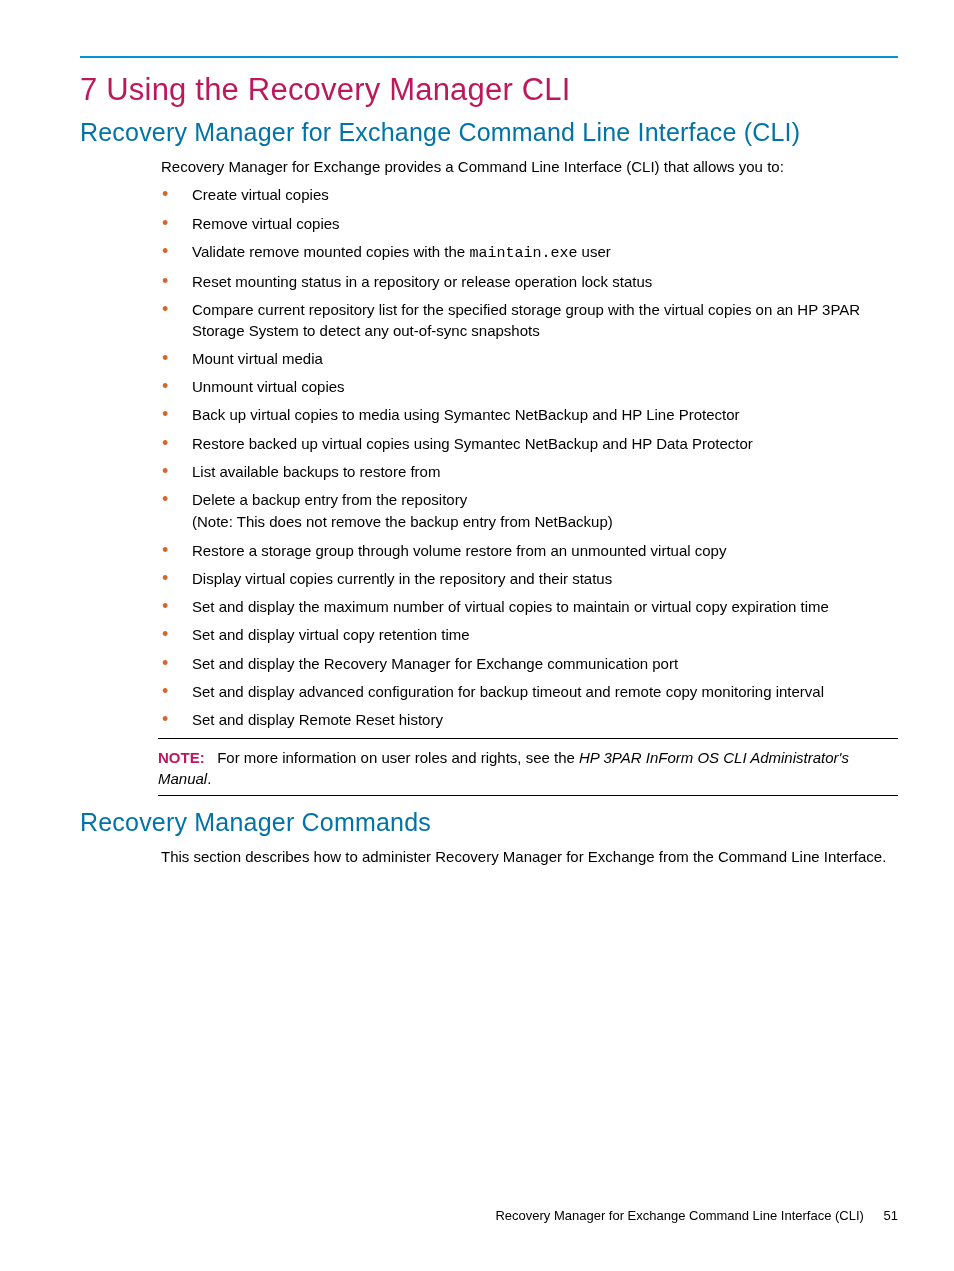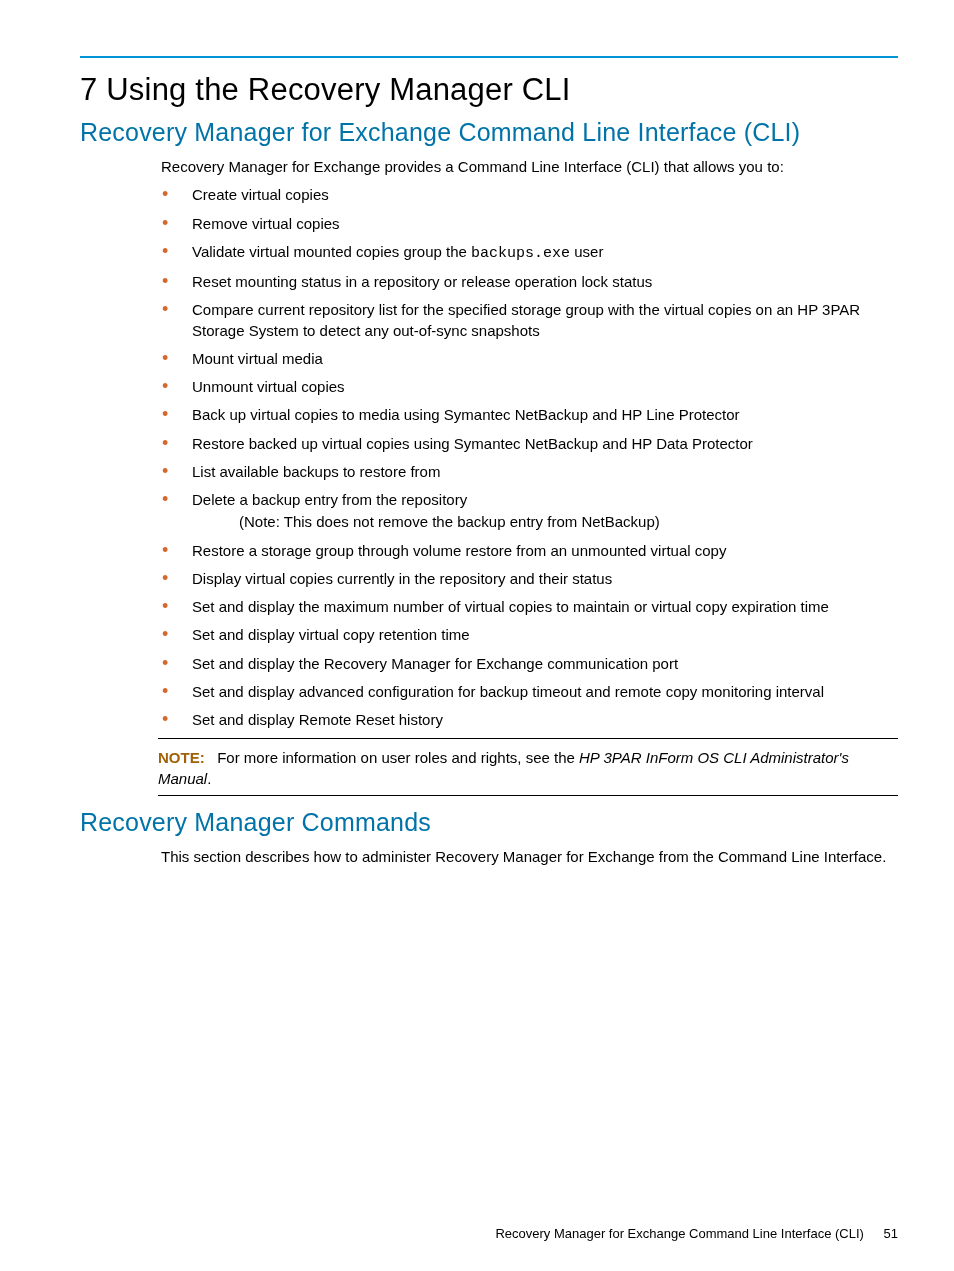--- a/index.html
+++ b/index.html
@@ -17,21 +17,21 @@
     min-height: 1271px;
   }
   .top-rule {
     border-top: 2px solid #0096d6;
     margin-bottom: 14px;
   }
   h1.chapter {
     font-family: "Segoe UI Light", "Helvetica Neue", Arial, sans-serif;
     font-weight: 300;
     font-size: 31px;
-    color: #000000;
+    color: #be185d;
     margin: 0 0 10px 0;
     letter-spacing: 0.2px;
   }
   h2.section {
     font-family: "Segoe UI Light", "Helvetica Neue", Arial, sans-serif;
     font-weight: 300;
     font-size: 25px;
     color: #0073a8;
     margin: 0 0 10px 0;
     letter-spacing: 0.2px;
@@ -61,44 +61,43 @@
     position: absolute;
     left: 4px;
     top: 0;
     color: #d7662c;
     font-size: 18px;
     line-height: 1.1;
   }
   .subnote {
     display: block;
     margin-top: 2px;
-    margin-left: 47px;
   }
   code.mono {
     font-family: "Courier New", monospace;
     font-size: 15px;
   }
   .note-rule {
     border-top: 1px solid #000;
     margin: 6px 0 8px 0;
   }
   .note-block {
     font-size: 15px;
     line-height: 1.4;
   }
   .note-label {
-    color: #a16207;
+    color: #be185d;
     font-weight: bold;
   }
   .note-block em {
     font-style: italic;
   }
   .footer {
     position: absolute;
-    bottom: 30px;
+    bottom: 48px;
     right: 56px;
     font-size: 13px;
   }
   .footer .pagenum {
     margin-left: 16px;
   }
 </style>
 </head>
 <body>
 
@@ -111,21 +110,21 @@
   </h1>
 
   <h2 class="section">Recovery Manager for Exchange Command Line Interface (CLI)</h2>
 
   <div class="body-indent">
     <p class="lead">Recovery Manager for Exchange provides a Command Line Interface (CLI) that allows you to:</p>
 
     <ul class="bullets">
       <li><span>Create virtual copies</span></li>
       <li><span>Remove virtual copies</span></li>
-      <li><span>Validate virtual mounted copies group the </span><code class="mono">backups.exe</code><span> user</span></li>
+      <li><span>Validate remove mounted copies with the </span><code class="mono">maintain.exe</code><span> user</span></li>
       <li><span>Reset mounting status in a repository or release operation lock status</span></li>
       <li><span>Compare current repository list for the specified storage group with the virtual copies on an HP 3PAR Storage System to detect any out-of-sync snapshots</span></li>
       <li><span>Mount virtual media</span></li>
       <li><span>Unmount virtual copies</span></li>
       <li><span>Back up virtual copies to media using Symantec NetBackup and HP Line Protector</span></li>
       <li><span>Restore backed up virtual copies using Symantec NetBackup and HP Data Protector</span></li>
       <li><span>List available backups to restore from</span></li>
       <li><span>Delete a backup entry from the repository</span><span class="subnote">(Note: This does not remove the backup entry from NetBackup)</span></li>
       <li><span>Restore a storage group through volume restore from an unmounted virtual copy</span></li>
       <li><span>Display virtual copies currently in the repository and their status</span></li>

